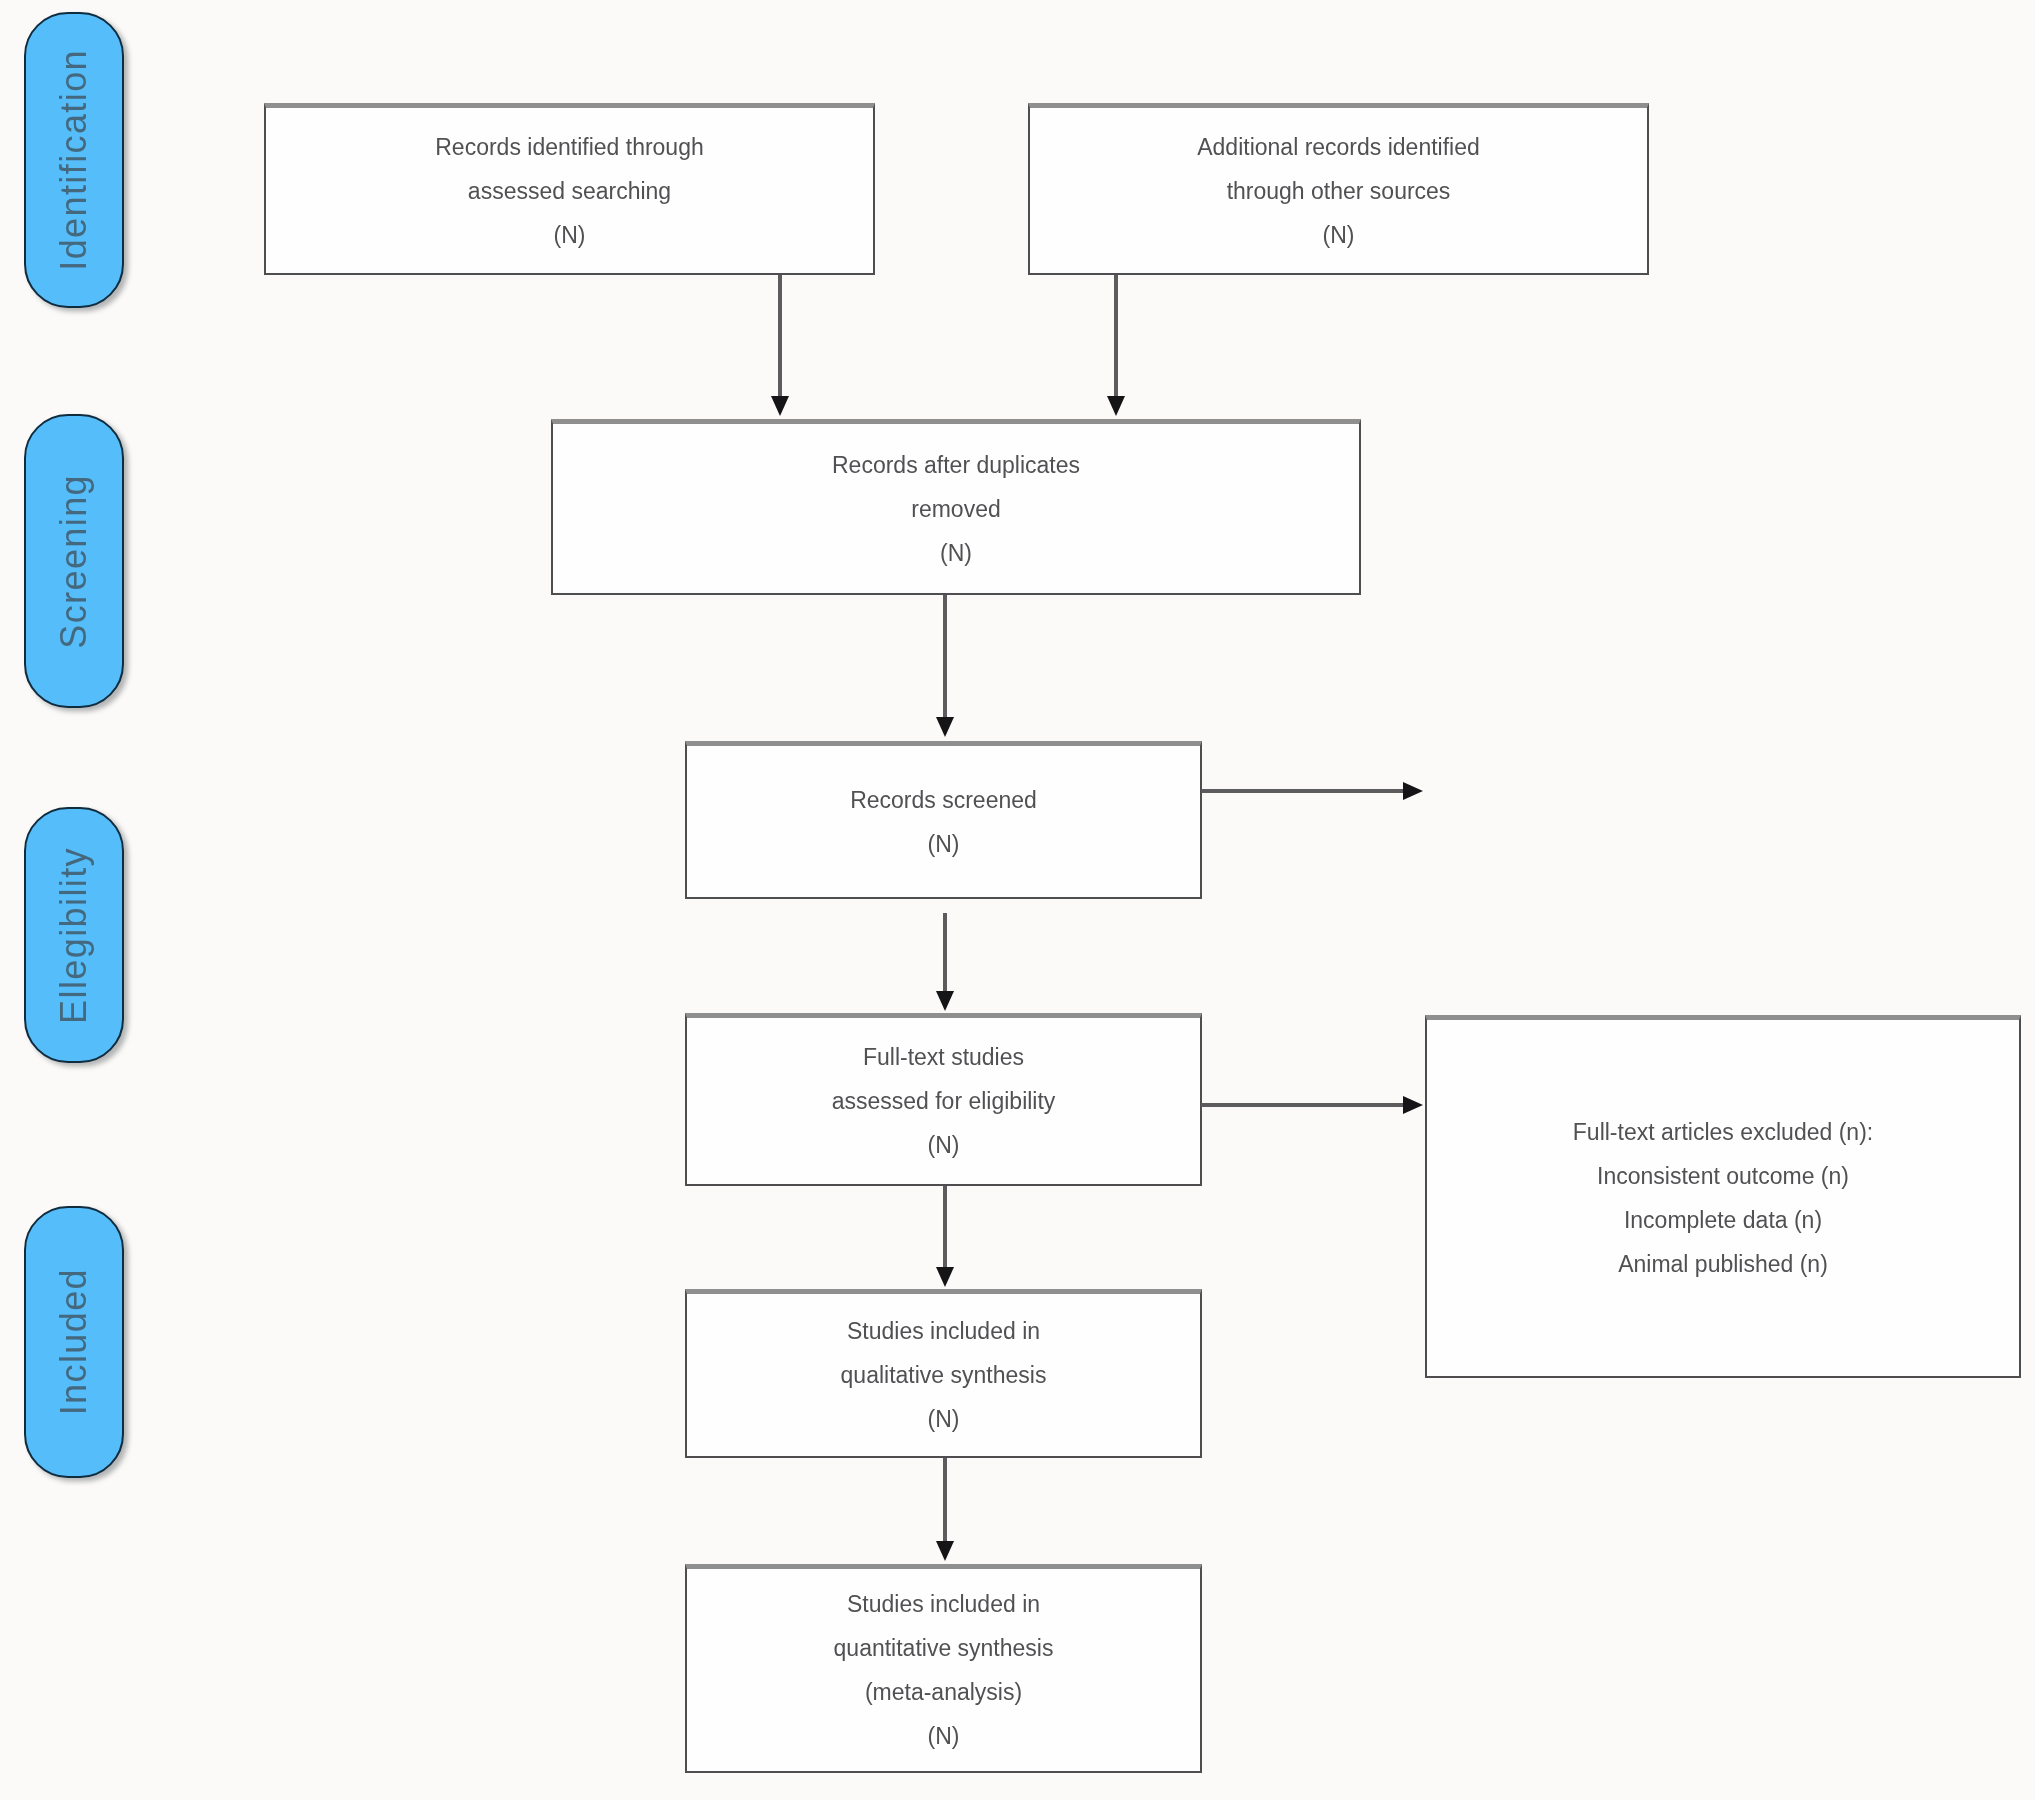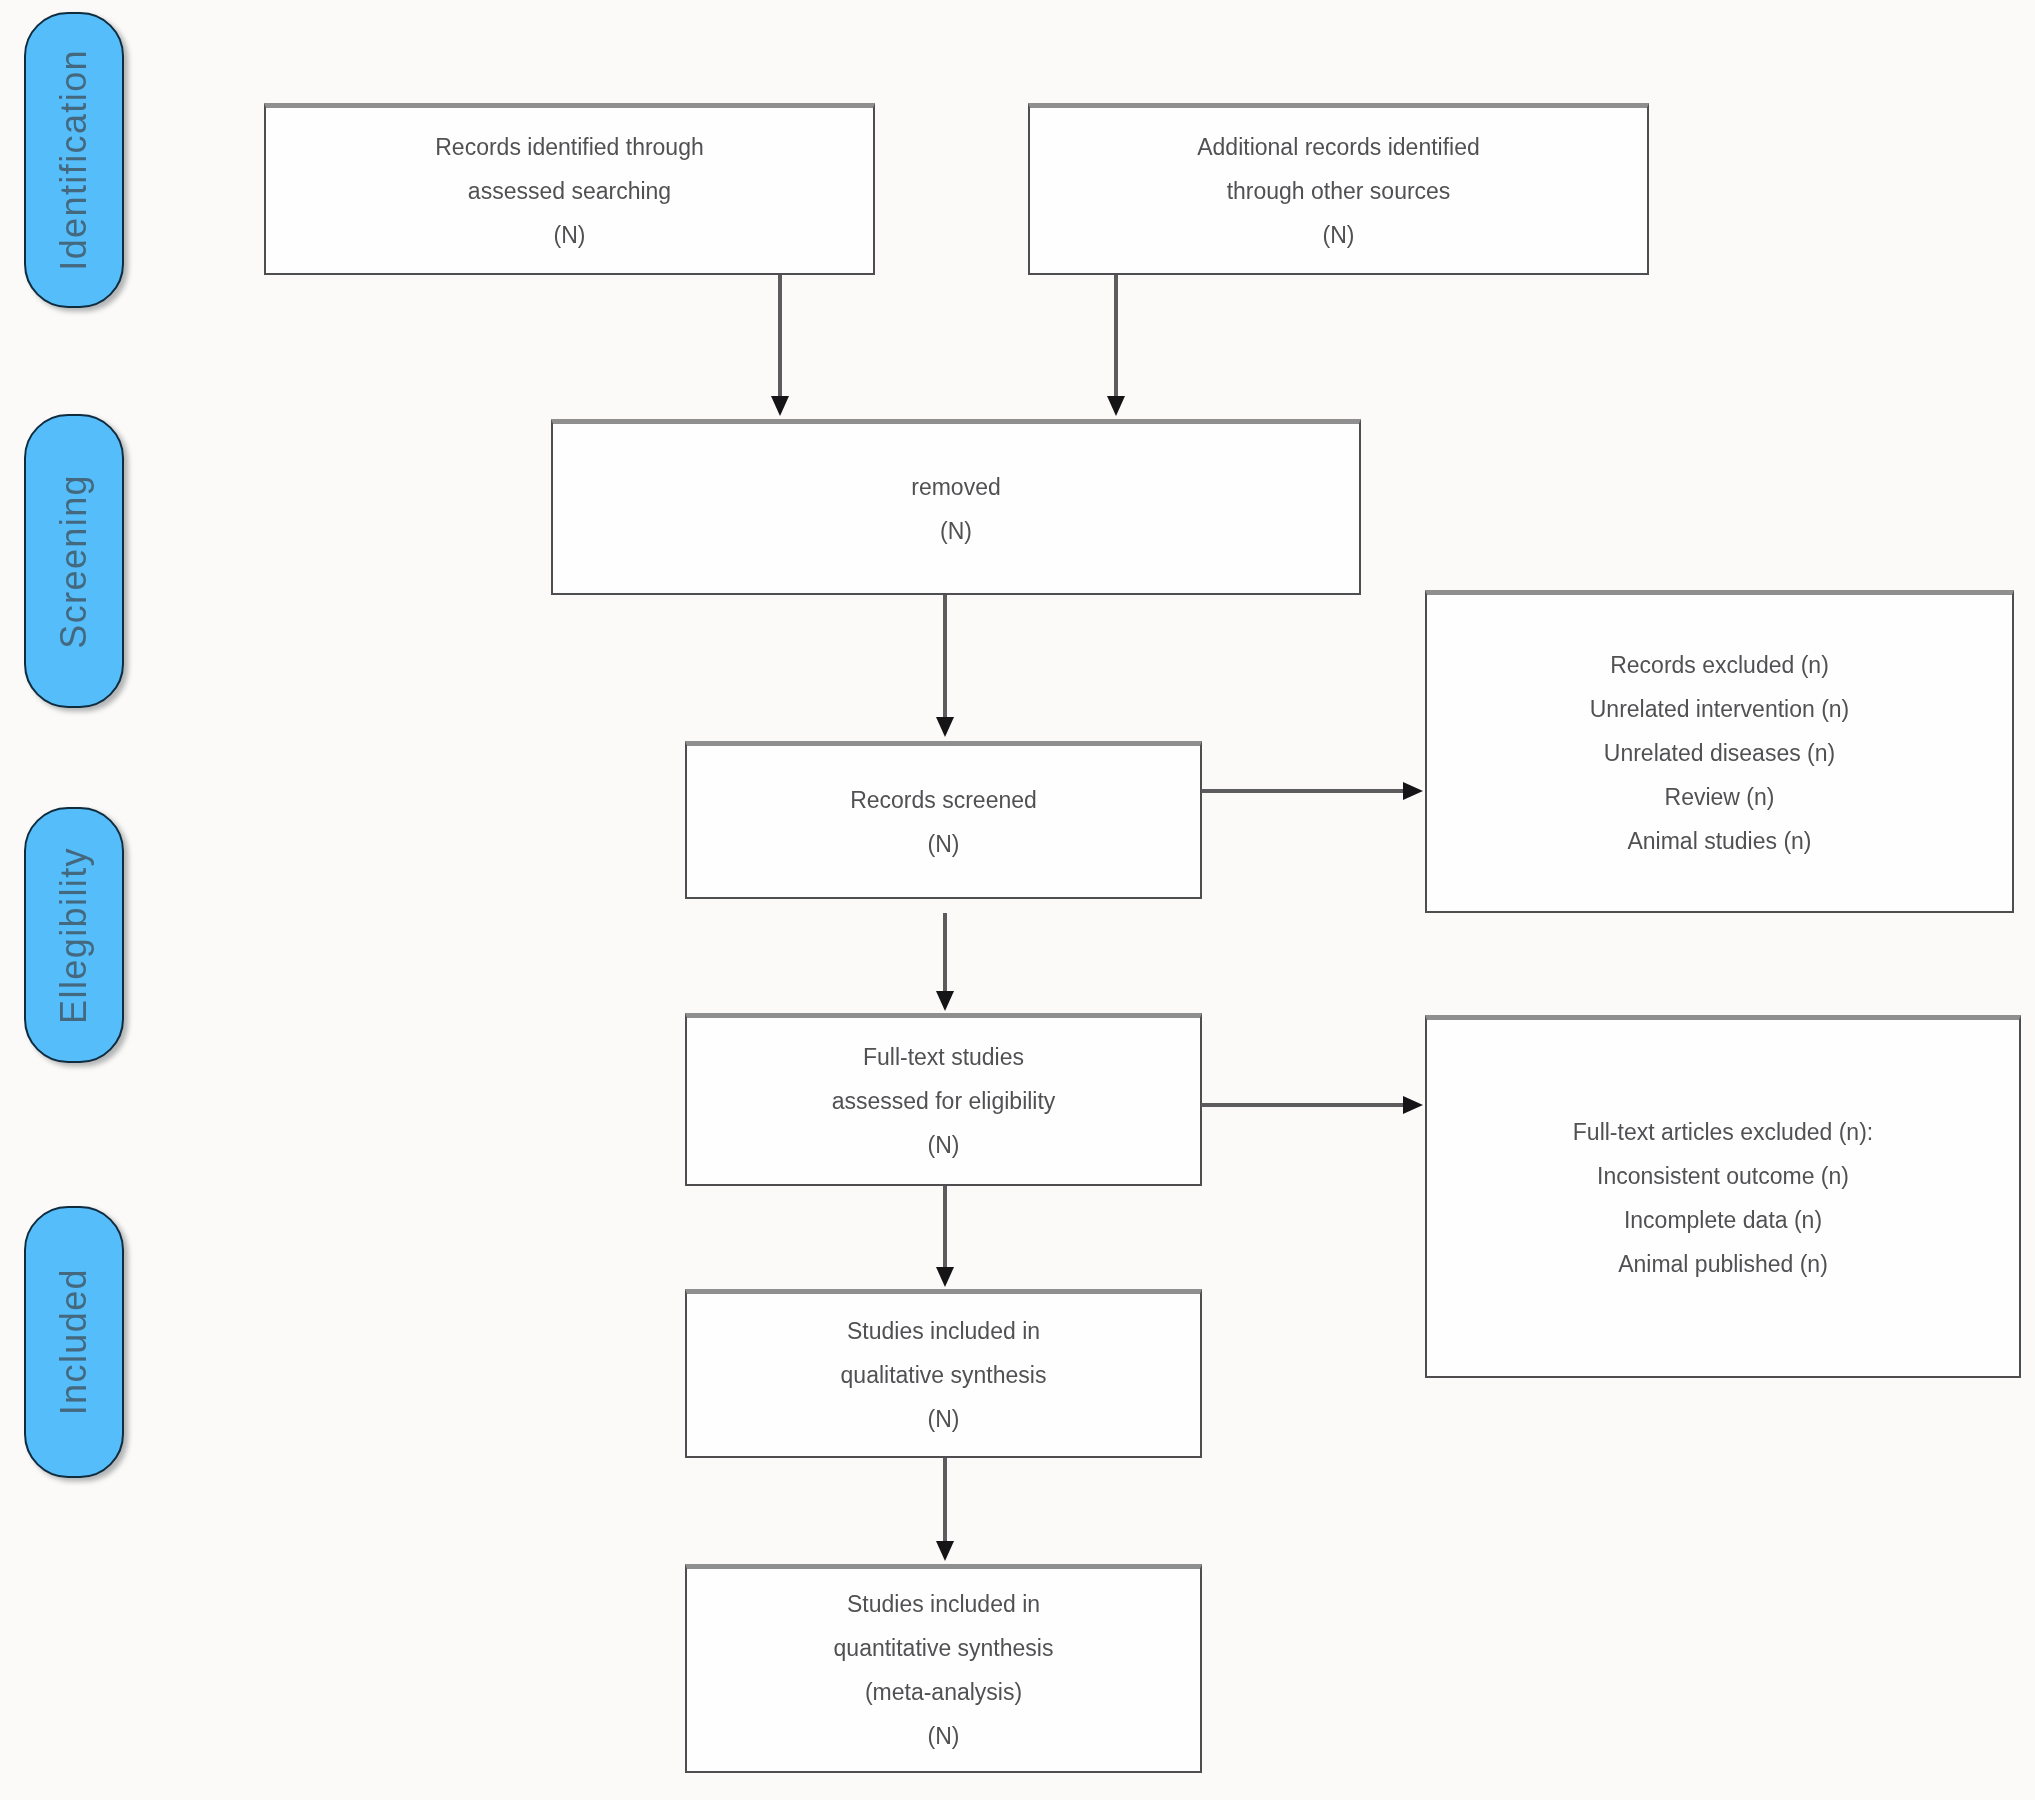--- a/index.html
+++ b/index.html
@@ -85,34 +85,28 @@
     <div class="bl">assessed searching</div>
     <div class="bl">(N)</div>
   </div>
   <div class="box" style="left:1028px;top:103px;width:621px;height:172px;">
     <div class="bl">Additional records identified</div>
     <div class="bl">through other sources</div>
     <div class="bl">(N)</div>
   </div>
 
   <div class="box" style="left:551px;top:419px;width:810px;height:176px;">
+    <div class="bl">Records after duplicates</div>
     <div class="bl">removed</div>
     <div class="bl">(N)</div>
   </div>
 
   <div class="box" style="left:685px;top:741px;width:517px;height:158px;">
     <div class="bl">Records screened</div>
     <div class="bl">(N)</div>
-  </div>
-  <div class="box" style="left:1425px;top:590px;width:589px;height:323px;">
-    <div class="bl">Records excluded (n)</div>
-    <div class="bl">Unrelated intervention (n)</div>
-    <div class="bl">Unrelated diseases (n)</div>
-    <div class="bl">Review (n)</div>
-    <div class="bl">Animal studies (n)</div>
   </div>
 
   <div class="box" style="left:685px;top:1013px;width:517px;height:173px;">
     <div class="bl">Full-text studies</div>
     <div class="bl">assessed for eligibility</div>
     <div class="bl">(N)</div>
   </div>
   <div class="box" style="left:1425px;top:1015px;width:596px;height:363px;">
     <div class="bl">Full-text articles excluded (n):</div>
     <div class="bl">Inconsistent outcome (n)</div>

